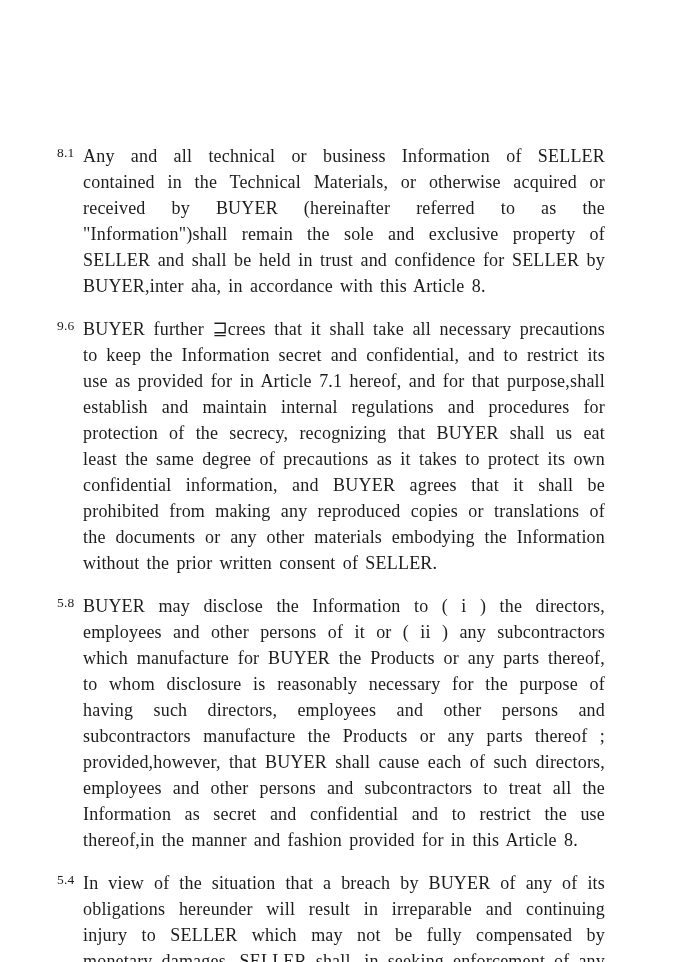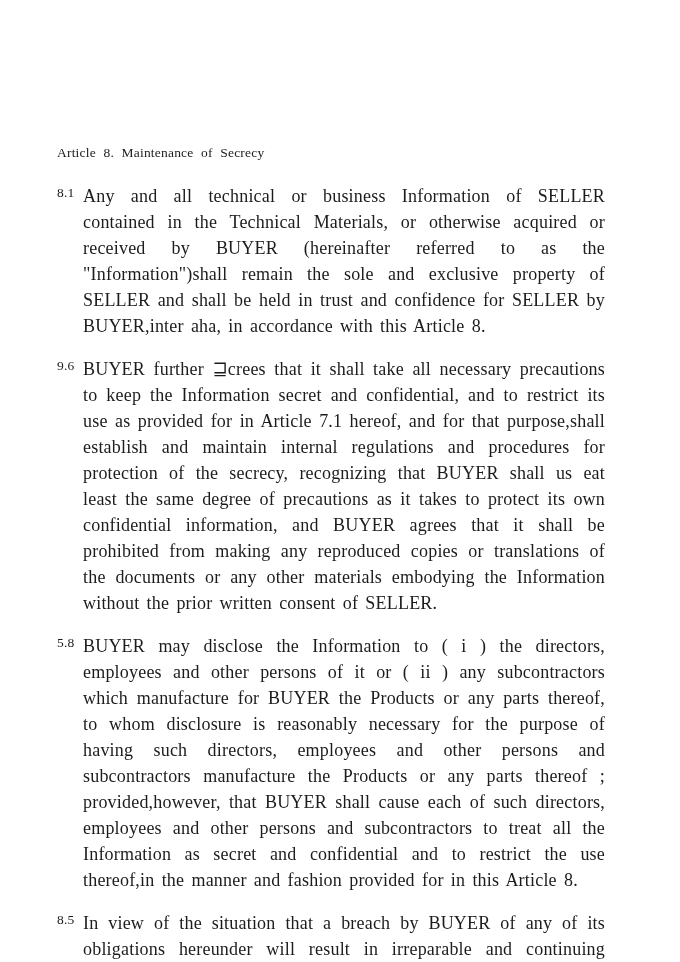--- a/index.html
+++ b/index.html
@@ -50,36 +50,35 @@
     text-align-last: left;
     word-spacing: 2.5px;
     letter-spacing: 0.2px;
   }
 </style>
 </head>
 <body>
 
 <div class="doc">
 
-  <h1 class="doc-title">Article 8. Maintenance of Secrecy</h1>
 
   <div class="clause">
     <span class="clause-num">8.1</span>
     <p class="clause-text">Any and all technical or business Information of SELLER contained in the Technical Materials, or otherwise acquired or received by BUYER (hereinafter referred to as the "Information")shall remain the sole and exclusive property of SELLER and shall be held in trust and confidence for SELLER by BUYER,inter aha, in accordance with this Article 8.</p>
   </div>
 
 
   <div class="clause">
     <span class="clause-num">9.6</span>
     <p class="clause-text">BUYER further ⊒crees that it shall take all necessary precautions to keep the Information secret and confidential, and to restrict its use as provided for in Article 7.1 hereof, and for that purpose,shall establish and maintain internal regulations and procedures for protection of the secrecy, recognizing that BUYER shall us eat least the same degree of precautions as it takes to protect its own confidential information, and BUYER agrees that it shall be prohibited from making any reproduced copies or translations of the documents or any other materials embodying the Information without the prior written consent of SELLER.</p>
   </div>
 
   <div class="clause">
     <span class="clause-num">5.8</span>
     <p class="clause-text">BUYER may disclose the Information to ( i ) the directors, employees and other persons of it or ( ii ) any subcontractors which manufacture for BUYER the Products or any parts thereof, to whom disclosure is reasonably necessary for the purpose of having such directors, employees and other persons and subcontractors manufacture the Products or any parts thereof ; provided,however, that BUYER shall cause each of such directors, employees and other persons and subcontractors to treat all the Information as secret and confidential and to restrict the use thereof,in the manner and fashion provided for in this Article 8.</p>
   </div>
 
   <div class="clause">
-    <span class="clause-num">8.5</span>
+    <span class="clause-num">5.4</span>
     <p class="clause-text">In view of the situation that a breach by BUYER of any of its obligations hereunder will result in irreparable and continuing injury to SELLER which may not be fully compensated by monetary damages, SELLER shall, in seeking enforcement of any of such obligations, be entitled to seek injunctive and other relief to prevent or restrain the breach of this Article S and In addition,be entitled to claim from BUYER payment of all damages, costs and expenses suffered or incurred by SELLER due to such breach or in enforcing the provisions of this Article 8.</p>
   </div>
 
 </div>
 
 </body></html>

